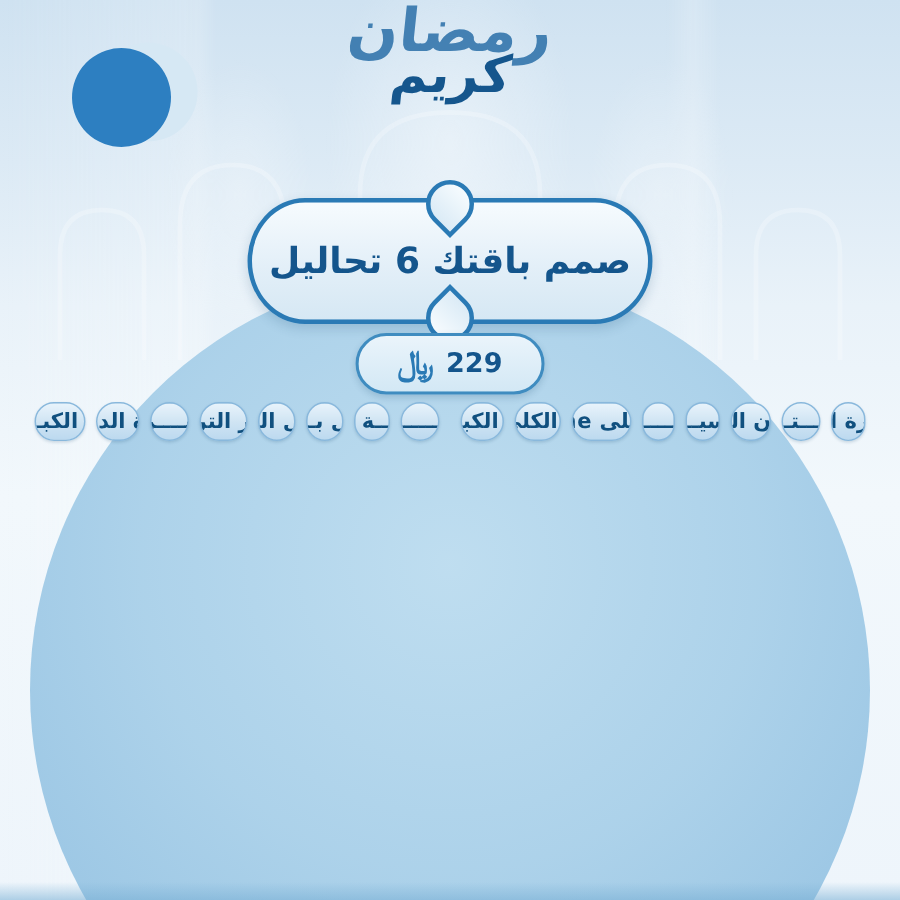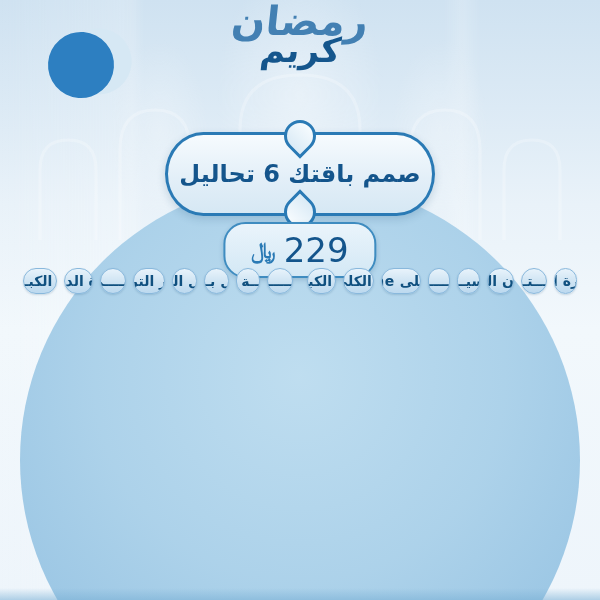--- a/index.html
+++ b/index.html
@@ -139,22 +139,22 @@
     background: linear-gradient(180deg, #eaf4fb 0%, #d3e8f5 100%);
     border: 2px solid #3f8cc0;
     border-radius: 22px;
     display: flex;
     align-items: center;
     justify-content: center;
     gap: 8px;
     box-shadow: 0 2px 5px rgba(20,70,110,0.2);
   }
   .price-value {
-    font-size: 34px;
-    font-weight: normal;
+    font-size: 18px;
+    font-weight: bold;
     color: #14558c;
   }
   .riyal-symbol {
     font-size: 22px;
     font-weight: bold;
     color: #2a7ab5;
   }
 
   
   .lists {

